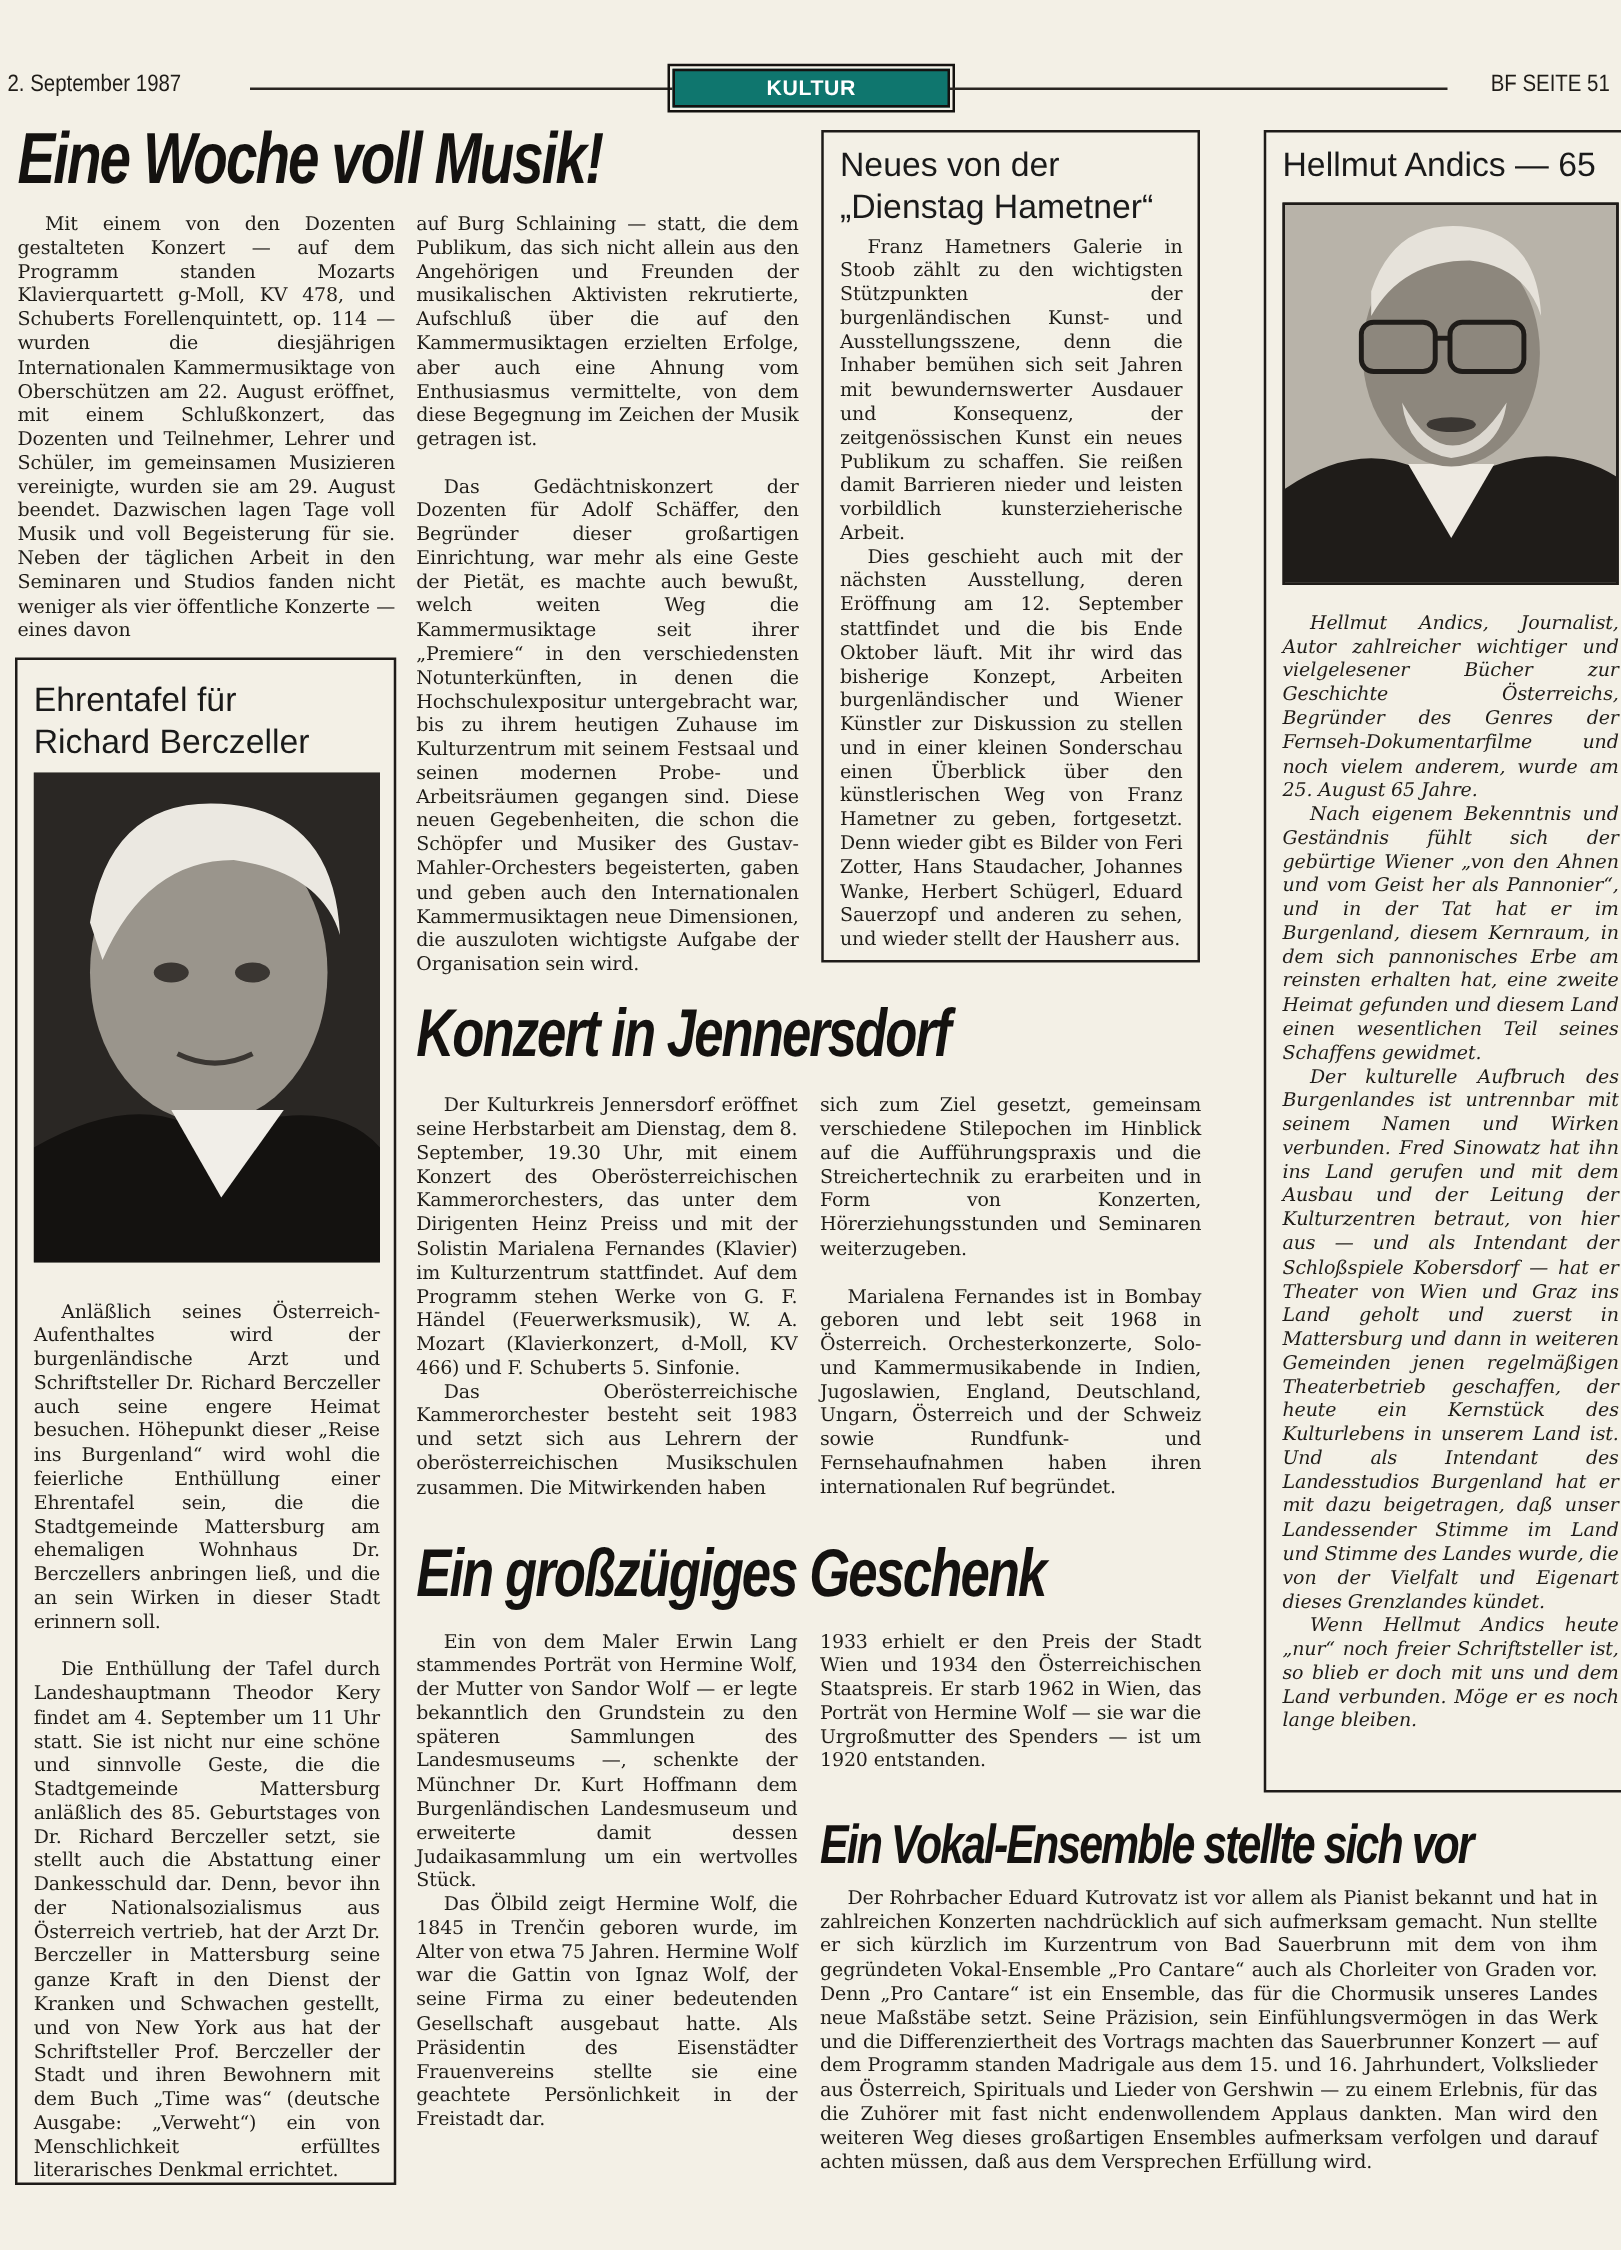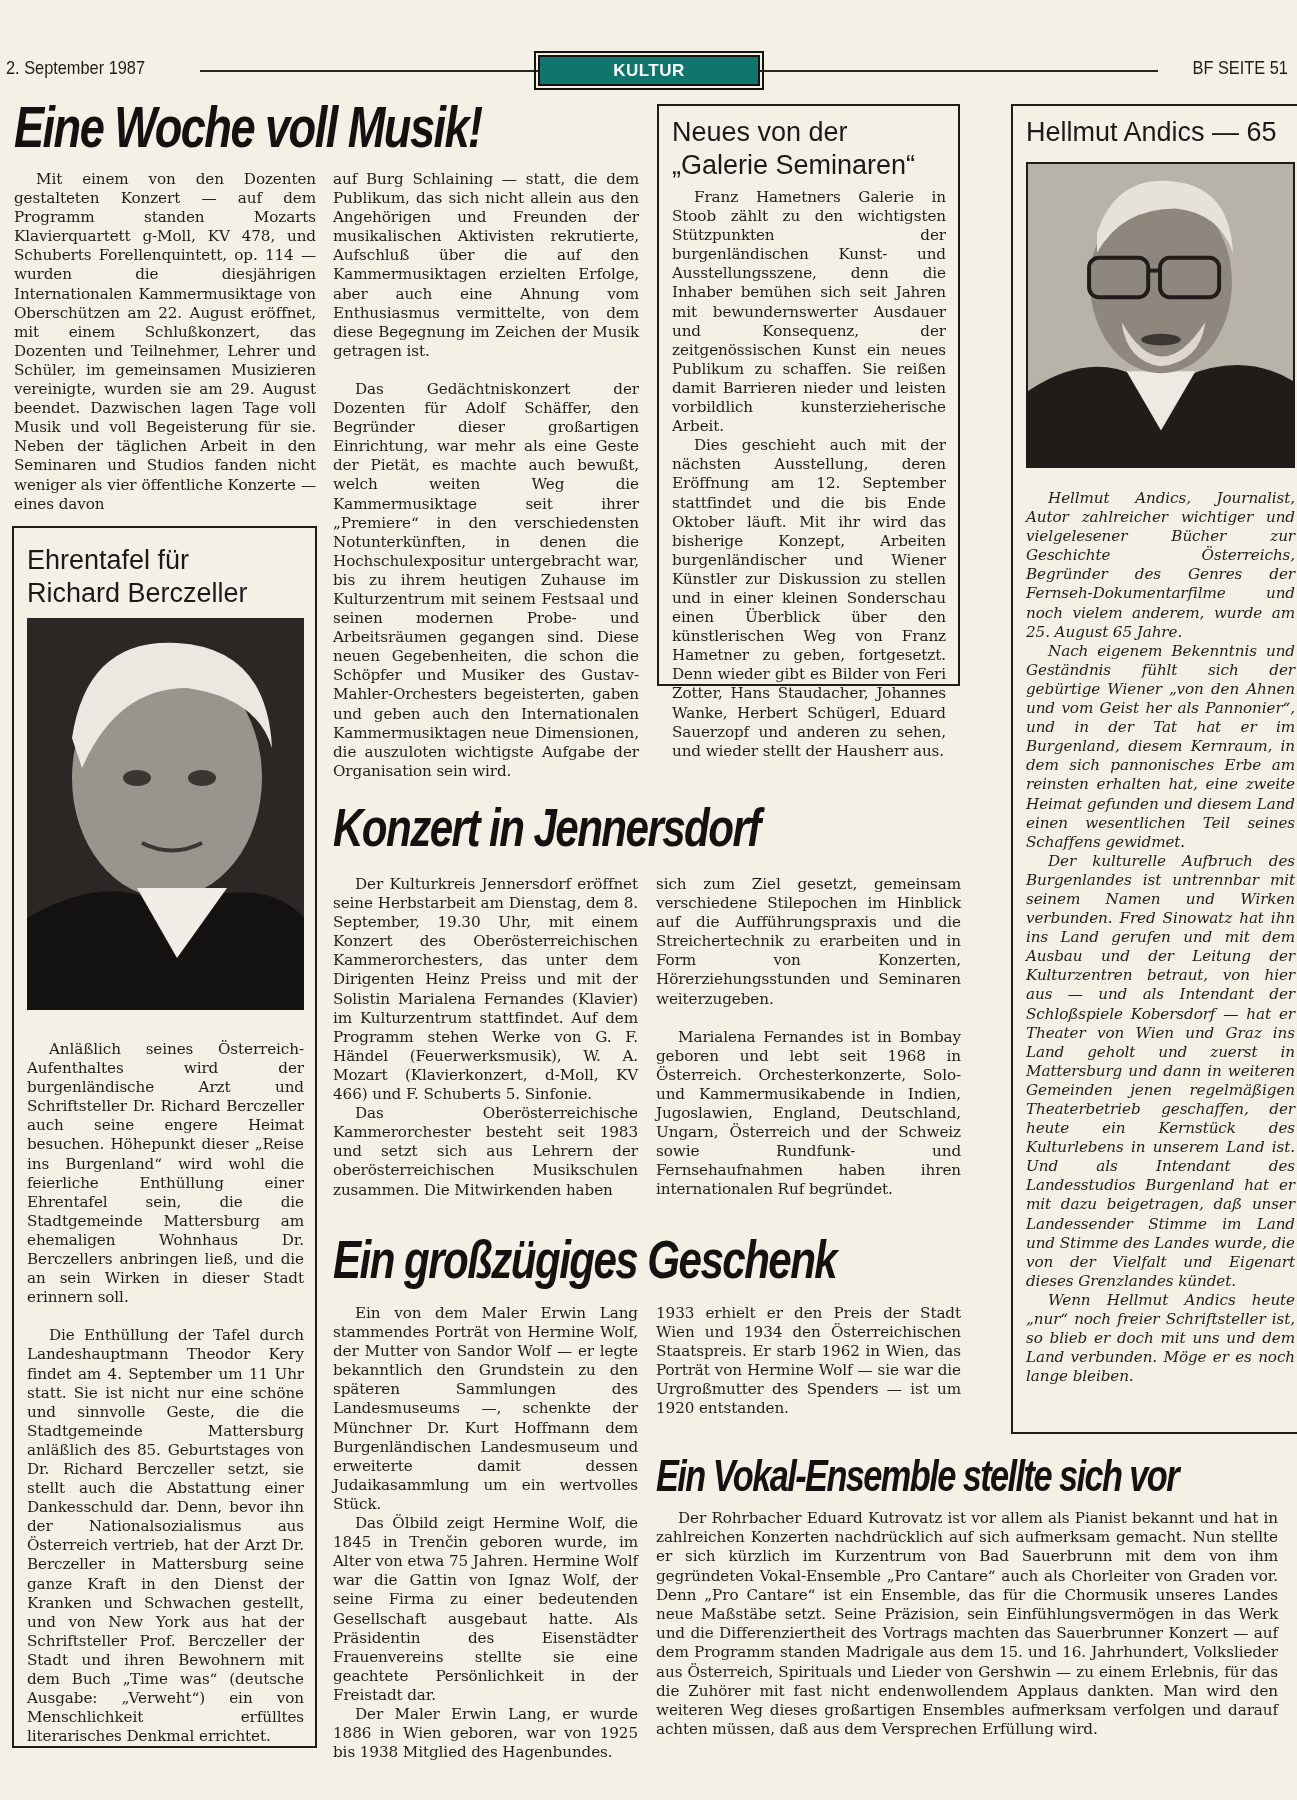--- a/index.html
+++ b/index.html
@@ -50,24 +50,24 @@
 
 <h1 class="abs big-head" style="left:14px; top:96px; font-size:58px; line-height:62px;">Eine Woche voll Musik!</h1>
 <div class="abs serif" style="left:14px; top:170px; width:302px;">
   <p>Mit einem von den Dozenten gestalteten Konzert — auf dem Programm standen Mozarts Klavierquartett g-Moll, KV 478, und Schuberts Forellenquintett, op. 114 — wurden die diesjährigen Internationalen Kammermusiktage von Oberschützen am 22. August eröffnet, mit einem Schlußkonzert, das Dozenten und Teilnehmer, Lehrer und Schüler, im gemeinsamen Musizieren vereinigte, wurden sie am 29. August beendet. Dazwischen lagen Tage voll Musik und voll Begeisterung für sie. Neben der täglichen Arbeit in den Seminaren und Studios fanden nicht weniger als vier öffentliche Konzerte — eines davon</p>
 </div>
 <div class="abs serif" style="left:333px; top:170px; width:306px;">
   <p style="text-indent:0">auf Burg Schlaining — statt, die dem Publikum, das sich nicht allein aus den Angehörigen und Freunden der musikalischen Aktivisten rekrutierte, Aufschluß über die auf den Kammermusiktagen erzielten Erfolge, aber auch eine Ahnung vom Enthusiasmus vermittelte, von dem diese Begegnung im Zeichen der Musik getragen ist.</p>
   <p class="gap">Das Gedächtniskonzert der Dozenten für Adolf Schäffer, den Begründer dieser großartigen Einrichtung, war mehr als eine Geste der Pietät, es machte auch bewußt, welch weiten Weg die Kammermusiktage seit ihrer „Premiere“ in den verschiedensten Notunterkünften, in denen die Hochschulexpositur untergebracht war, bis zu ihrem heutigen Zuhause im Kulturzentrum mit seinem Festsaal und seinen modernen Probe- und Arbeitsräumen gegangen sind. Diese neuen Gegebenheiten, die schon die Schöpfer und Musiker des Gustav-Mahler-Orchesters begeisterten, gaben und geben auch den Internationalen Kammermusiktagen neue Dimensionen, die auszuloten wichtigste Aufgabe der Organisation sein wird.</p>
 </div>
 
-<div class="abs box" style="left:657px; top:104px; width:303px; height:582px;padding-left:20px;">
+<div class="abs box" style="left:657px; top:104px; width:303px; height:666px;padding-left:20px;">
   <div class="sans-head" style="position:absolute; left:13px; top:10px; font-size:27px; line-height:33px;">
     <div>Neues von der</div>
-    <div>„Galerie Seminaren“</div>
+    <div>„Dienstag Hametner“</div>
   </div>
   <div class="serif" style="position:absolute; left:13px; top:82px; width:274px;">
     <p>Franz Hametners Galerie in Stoob zählt zu den wichtigsten Stützpunkten der burgenländischen Kunst- und Ausstellungsszene, denn die Inhaber bemühen sich seit Jahren mit bewundernswerter Ausdauer und Konsequenz, der zeitgenössischen Kunst ein neues Publikum zu schaffen. Sie reißen damit Barrieren nieder und leisten vorbildlich kunsterzieherische Arbeit.</p>
     <p>Dies geschieht auch mit der nächsten Ausstellung, deren Eröffnung am 12. September stattfindet und die bis Ende Oktober läuft. Mit ihr wird das bisherige Konzept, Arbeiten burgenländischer und Wiener Künstler zur Diskussion zu stellen und in einer kleinen Sonderschau einen Überblick über den künstlerischen Weg von Franz Hametner zu geben, fortgesetzt. Denn wieder gibt es Bilder von Feri Zotter, Hans Staudacher, Johannes Wanke, Herbert Schügerl, Eduard Sauerzopf und anderen zu sehen, und wieder stellt der Hausherr aus.</p>
   </div>
 </div>
 
 <div class="abs box" style="left:977px; top:104px; width:297px; height:1330px;margin-left:34px;">
   <div class="sans-head" style="position:absolute; left:13px; top:10px; font-size:27px; line-height:33px; white-space:nowrap;">Hellmut Andics — 65</div>
   <div class="photo" style="position:absolute; left:13px; top:56px; width:269px; height:306px; border:2px solid #1e1b18; box-sizing:border-box;" title="Portrait photo of Hellmut Andics">
@@ -123,21 +123,20 @@
 </div>
 <div class="abs serif" style="left:656px; top:875px; width:305px;">
   <p style="text-indent:0">sich zum Ziel gesetzt, gemeinsam verschiedene Stilepochen im Hinblick auf die Aufführungspraxis und die Streichertechnik zu erarbeiten und in Form von Konzerten, Hörerziehungsstunden und Seminaren weiterzugeben.</p>
   <p class="gap">Marialena Fernandes ist in Bombay geboren und lebt seit 1968 in Österreich. Orchesterkonzerte, Solo- und Kammermusikabende in Indien, Jugoslawien, England, Deutschland, Ungarn, Österreich und der Schweiz sowie Rundfunk- und Fernsehaufnahmen haben ihren internationalen Ruf begründet.</p>
 </div>
 
 <h2 class="abs big-head" style="left:333px; top:1230px; font-size:54px; line-height:58px;">Ein großzügiges Geschenk</h2>
 <div class="abs serif" style="left:333px; top:1304px; width:305px;">
   <p>Ein von dem Maler Erwin Lang stammendes Porträt von Hermine Wolf, der Mutter von Sandor Wolf — er legte bekanntlich den Grundstein zu den späteren Sammlungen des Landesmuseums —, schenkte der Münchner Dr. Kurt Hoffmann dem Burgenländischen Landesmuseum und erweiterte damit dessen Judaikasammlung um ein wertvolles Stück.</p>
   <p>Das Ölbild zeigt Hermine Wolf, die 1845 in Trenčin geboren wurde, im Alter von etwa 75 Jahren. Hermine Wolf war die Gattin von Ignaz Wolf, der seine Firma zu einer bedeutenden Gesellschaft ausgebaut hatte. Als Präsidentin des Eisenstädter Frauenvereins stellte sie eine geachtete Persönlichkeit in der Freistadt dar.</p>
-  <p>Der Maler Erwin Lang, er wurde 1886 in Wien geboren, war von 1925 bis 1938 Mitglied des Hagenbundes.</p>
 </div>
 <div class="abs serif" style="left:656px; top:1304px; width:305px;">
   <p style="text-indent:0">1933 erhielt er den Preis der Stadt Wien und 1934 den Österreichischen Staatspreis. Er starb 1962 in Wien, das Porträt von Hermine Wolf — sie war die Urgroßmutter des Spenders — ist um 1920 entstanden.</p>
 </div>
 
 <h2 class="abs big-head" style="left:656px; top:1452px; font-size:44px; line-height:48px;">Ein Vokal-Ensemble stellte sich vor</h2>
 <div class="abs serif" style="left:656px; top:1509px; width:622px; line-height:19.2px;">
   <p>Der Rohrbacher Eduard Kutrovatz ist vor allem als Pianist bekannt und hat in zahlreichen Konzerten nachdrücklich auf sich aufmerksam gemacht. Nun stellte er sich kürzlich im Kurzentrum von Bad Sauerbrunn mit dem von ihm gegründeten Vokal-Ensemble „Pro Cantare“ auch als Chorleiter von Graden vor. Denn „Pro Cantare“ ist ein Ensemble, das für die Chormusik unseres Landes neue Maßstäbe setzt. Seine Präzision, sein Einfühlungsvermögen in das Werk und die Differenziertheit des Vortrags machten das Sauerbrunner Konzert — auf dem Programm standen Madrigale aus dem 15. und 16. Jahrhundert, Volkslieder aus Österreich, Spirituals und Lieder von Gershwin — zu einem Erlebnis, für das die Zuhörer mit fast nicht endenwollendem Applaus dankten. Man wird den weiteren Weg dieses großartigen Ensembles aufmerksam verfolgen und darauf achten müssen, daß aus dem Versprechen Erfüllung wird.</p>
 </div>
 

